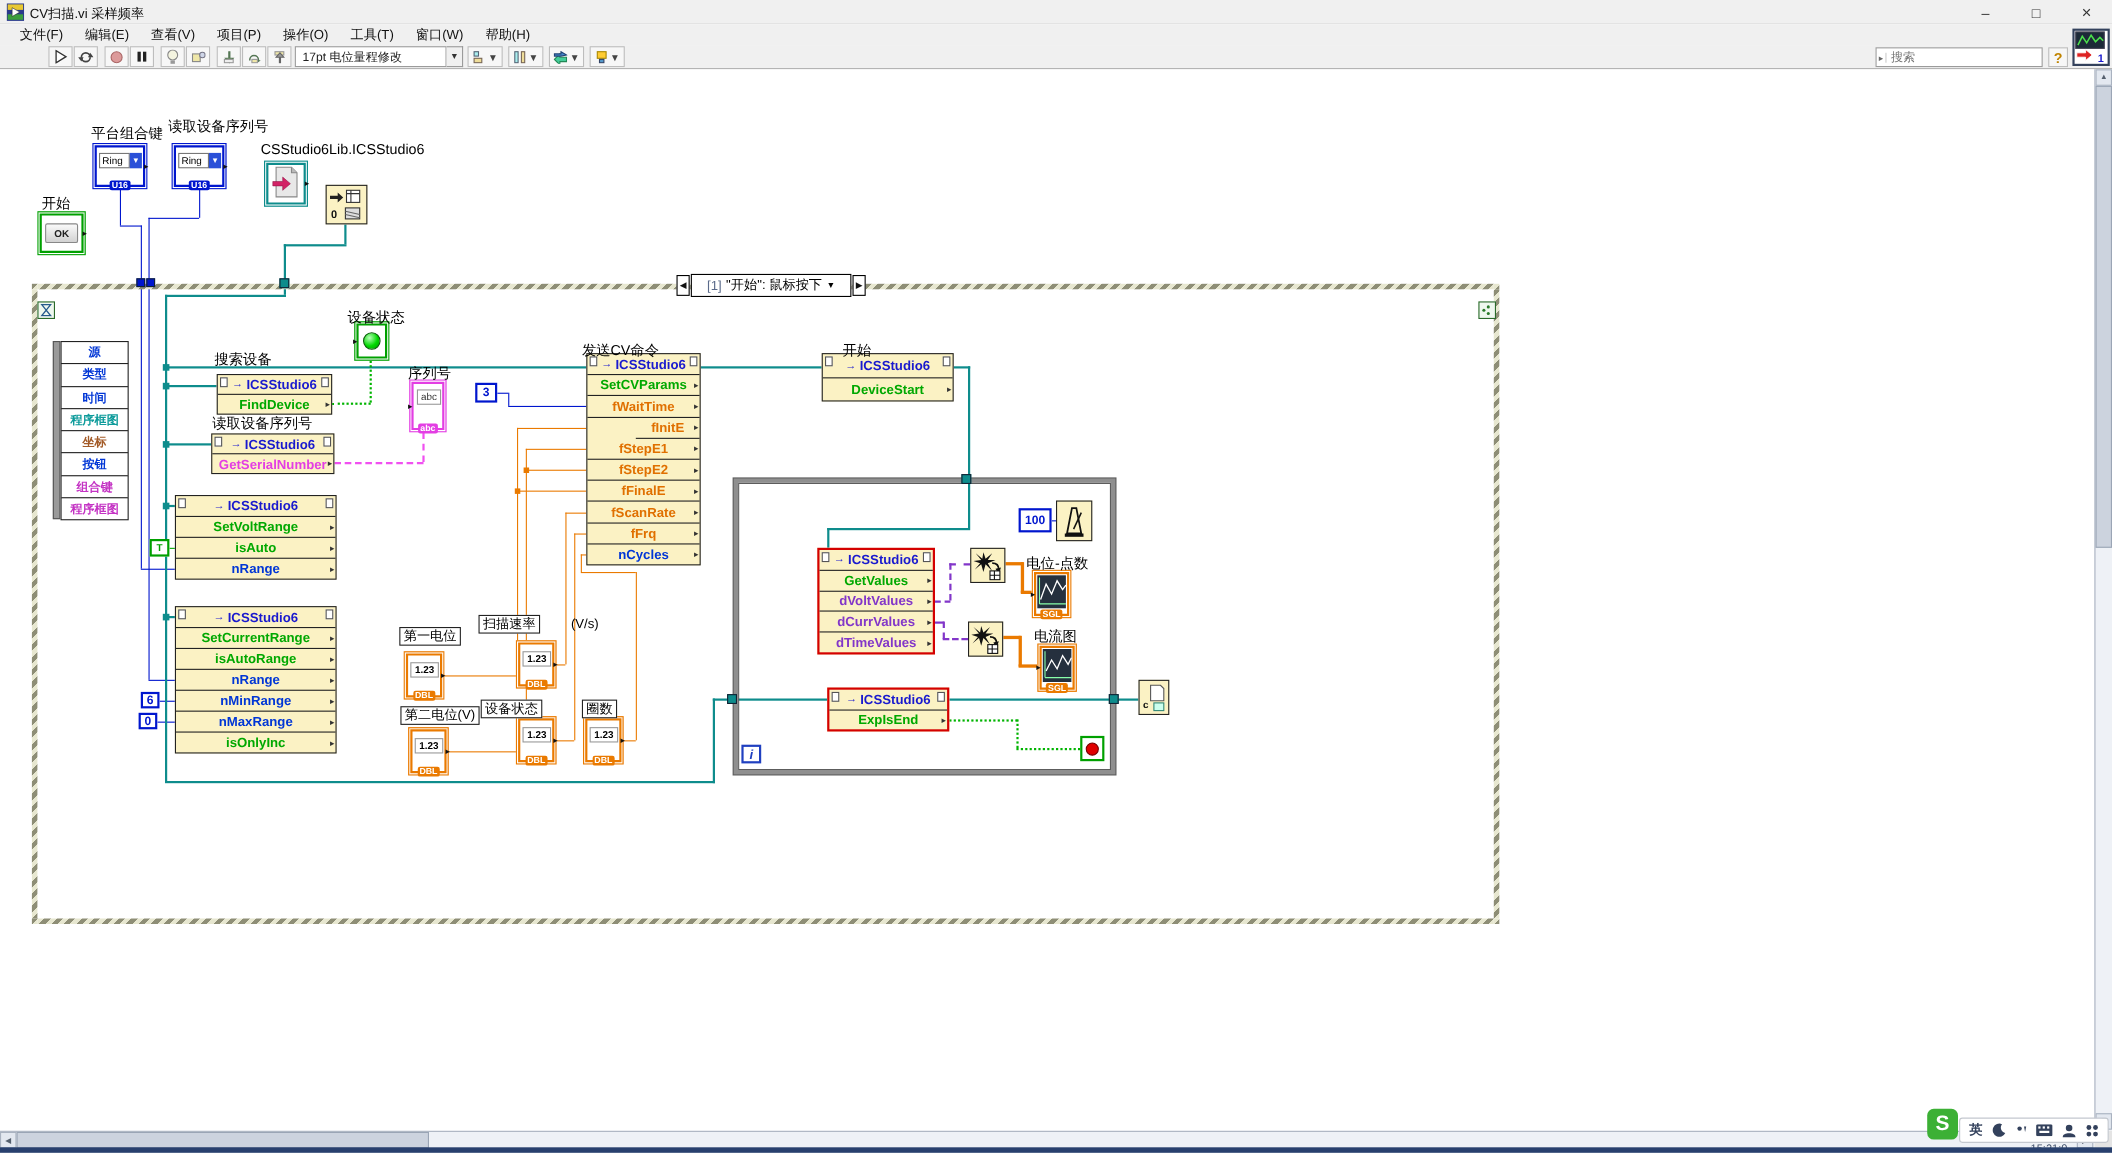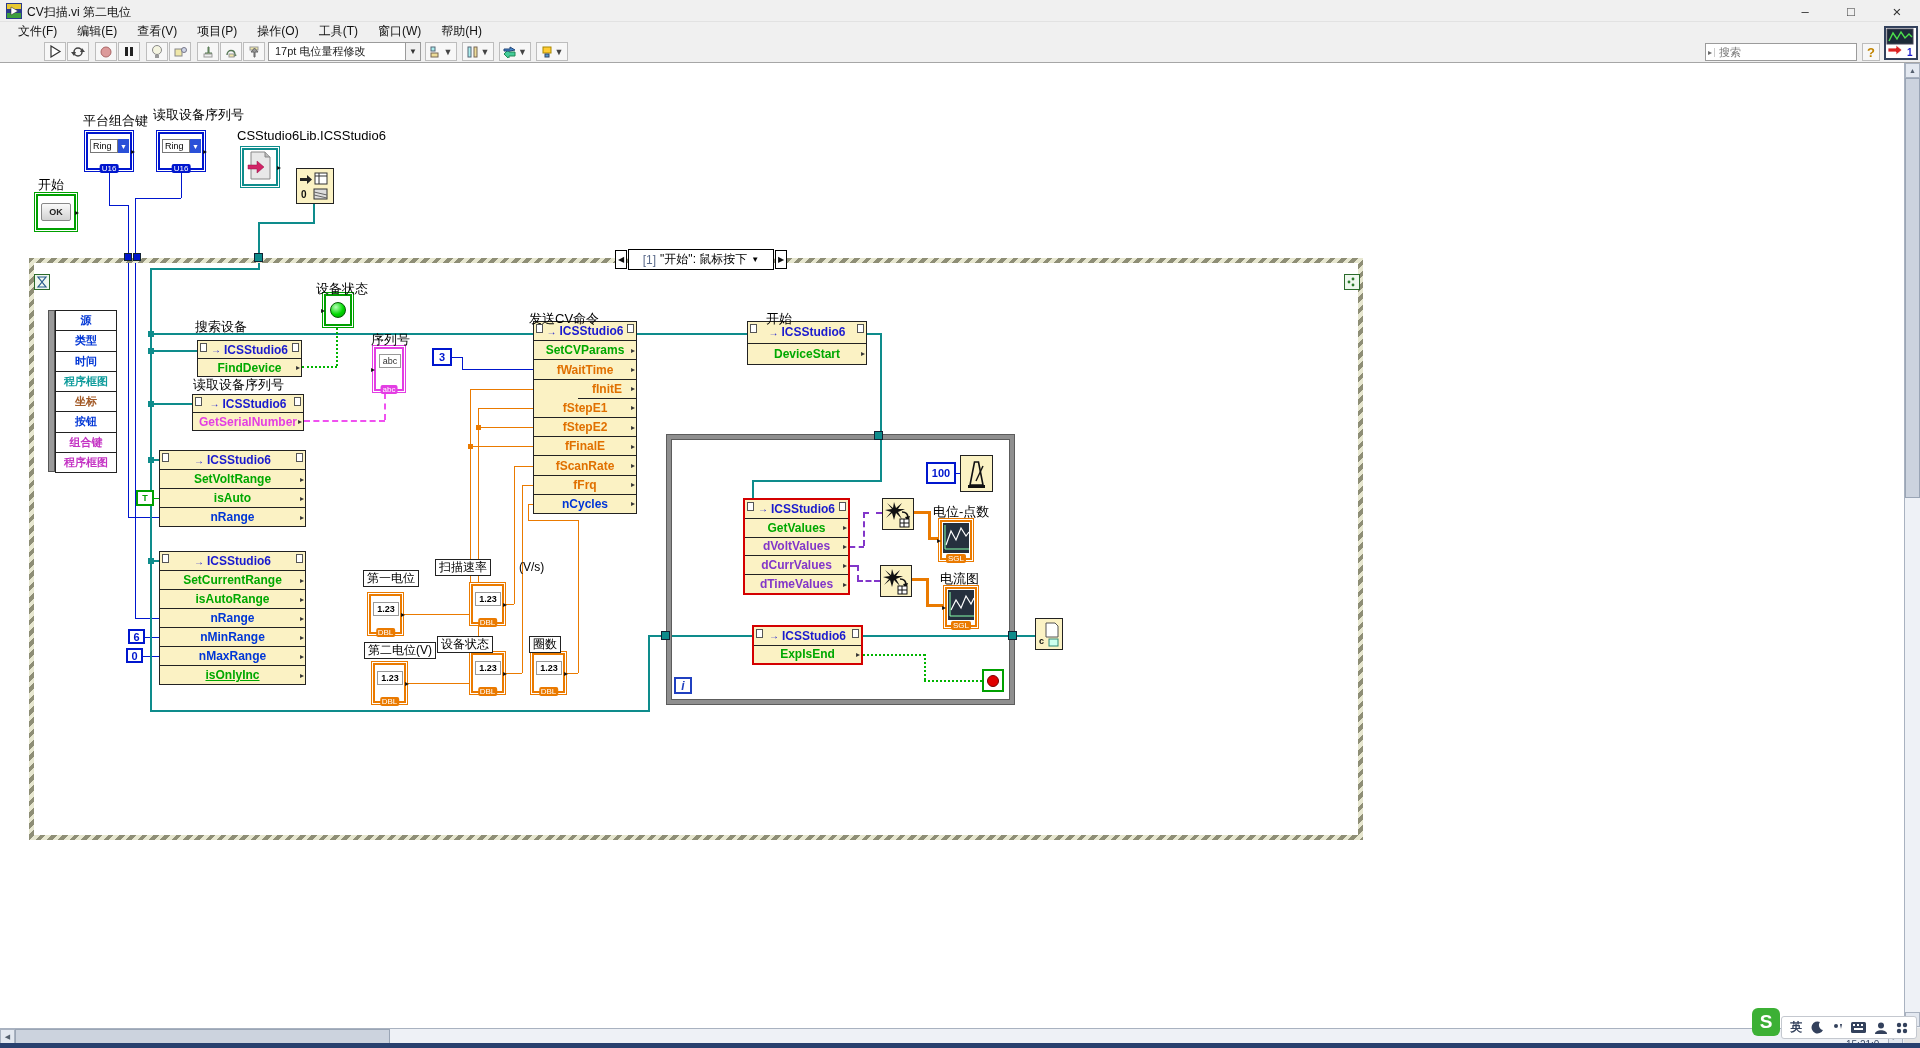--- a/index.html
+++ b/index.html
@@ -44,21 +44,21 @@
     font-weight:bold; font-size:12px; color:#1a1ace; border-bottom:1px solid #222; position:relative; }
   .inode .cnr { width:7px; height:9px; border:1px solid #555; background:#fff; position:absolute; top:2px; }
   .inode .cnr.l { left:2px; } .inode .cnr.r { right:2px; }
   .inode .harrow { color:#1a1ace; font-size:10px; font-weight:bold; }
   .inode .irow { flex:1; display:flex; align-items:center; justify-content:center; font-size:12px; font-weight:bold;
     border-bottom:1px solid #222; position:relative; }
   .inode .irow:last-child { border-bottom:none; }
   .inode .rarrow { position:absolute; right:1px; font-size:8px; color:#333; font-weight:normal; }
   
   .term { position:absolute; background:#fff; z-index:5; }
-  .ttag { position:absolute; bottom:-2px; left:50%; transform:translateX(-50%); color:#fff; font-size:8px; font-weight:normal;
+  .ttag { position:absolute; bottom:-2px; left:50%; transform:translateX(-50%); color:#fff; font-size:8px; font-weight:bold;
     padding:0 2px; border-radius:2px; line-height:9px; z-index:6; }
   .outarrow { position:absolute; right:-2px; top:50%; transform:translateY(-50%); font-size:8px; color:#111; }
   .inarrow { position:absolute; left:-2px; top:50%; transform:translateY(-50%); font-size:8px; color:#111; }
   .const { position:absolute; background:#fff; display:flex; align-items:center; justify-content:center;
     font-size:11px; font-weight:bold; z-index:5; }
   
   #event-structure { position:absolute; left:29px; top:195px; width:1334px; height:582px;
     border:5px solid #9a9a82;
     border-image:repeating-linear-gradient(135deg,#8e8e76 0 4px,#e7e7d0 4px 8px) 5; z-index:3; }
   #ev-selector { position:absolute; left:628px; top:186px; width:146px; height:21px; background:#fff; border:1px solid #000;
@@ -89,21 +89,21 @@
 </head>
 <body>
 
 <div class="abs" id="titlebar">
   <svg class="abs" style="left:6px;top:3px" width="16" height="16">
     <rect x="0" y="0" width="16" height="16" fill="#2a3a8c"></rect>
     <rect x="1" y="1" width="14" height="5" fill="#e8c832"></rect>
     <rect x="1" y="10" width="14" height="5" fill="#3c9e3c"></rect>
     <polygon points="5,4 12,8 5,12" fill="#fff" stroke="#222" stroke-width="0.5"></polygon>
   </svg>
-  <div class="abs" id="title-text">CV扫描.vi 第二电位</div>
+  <div class="abs" id="title-text">CV扫描.vi 采样频率</div>
   <div class="abs winbtn" style="left:1782px">–</div>
   <div class="abs winbtn" style="left:1828px">□</div>
   <div class="abs winbtn" style="left:1874px;font-size:15px">×</div>
 </div>
 
 <div class="abs" id="menubar">
   <span class="menu-item">文件(F)</span>
   <span class="menu-item">编辑(E)</span>
   <span class="menu-item">查看(V)</span>
   <span class="menu-item">项目(P)</span>
@@ -424,21 +424,21 @@
         <span class="cnr l"></span>
         <span class="harrow">→</span>
         <span>ICSStudio6</span>
         <span class="cnr r"></span>
       </div>
       <div class="irow" style="color: rgb(0, 168, 0);">SetCurrentRange<span class="rarrow">▸</span></div>
       <div class="irow" style="color: rgb(0, 168, 0);">isAutoRange<span class="rarrow">▸</span></div>
       <div class="irow" style="color: rgb(0, 54, 214);">nRange<span class="rarrow">▸</span></div>
       <div class="irow" style="color: rgb(0, 54, 214);">nMinRange<span class="rarrow">▸</span></div>
       <div class="irow" style="color: rgb(0, 54, 214);">nMaxRange<span class="rarrow">▸</span></div>
-      <div class="irow" style="color: rgb(0, 168, 0); text-decoration: underline;">isOnlyInc<span class="rarrow">▸</span></div>
+      <div class="irow" style="color: rgb(0, 168, 0);">isOnlyInc<span class="rarrow">▸</span></div>
     </div>
   <div class="lbl" style="left:529px;top:247px">发送CV命令</div>
   <div class="inode" style="left:533px;top:258px;width:104px;height:193px">
       <div class="hd">
         <span class="cnr l"></span>
         <span class="harrow">→</span>
         <span>ICSStudio6</span>
         <span class="cnr r"></span>
       </div>
       <div class="irow" style="color: rgb(0, 168, 0);">SetCVParams<span class="rarrow">▸</span></div>

